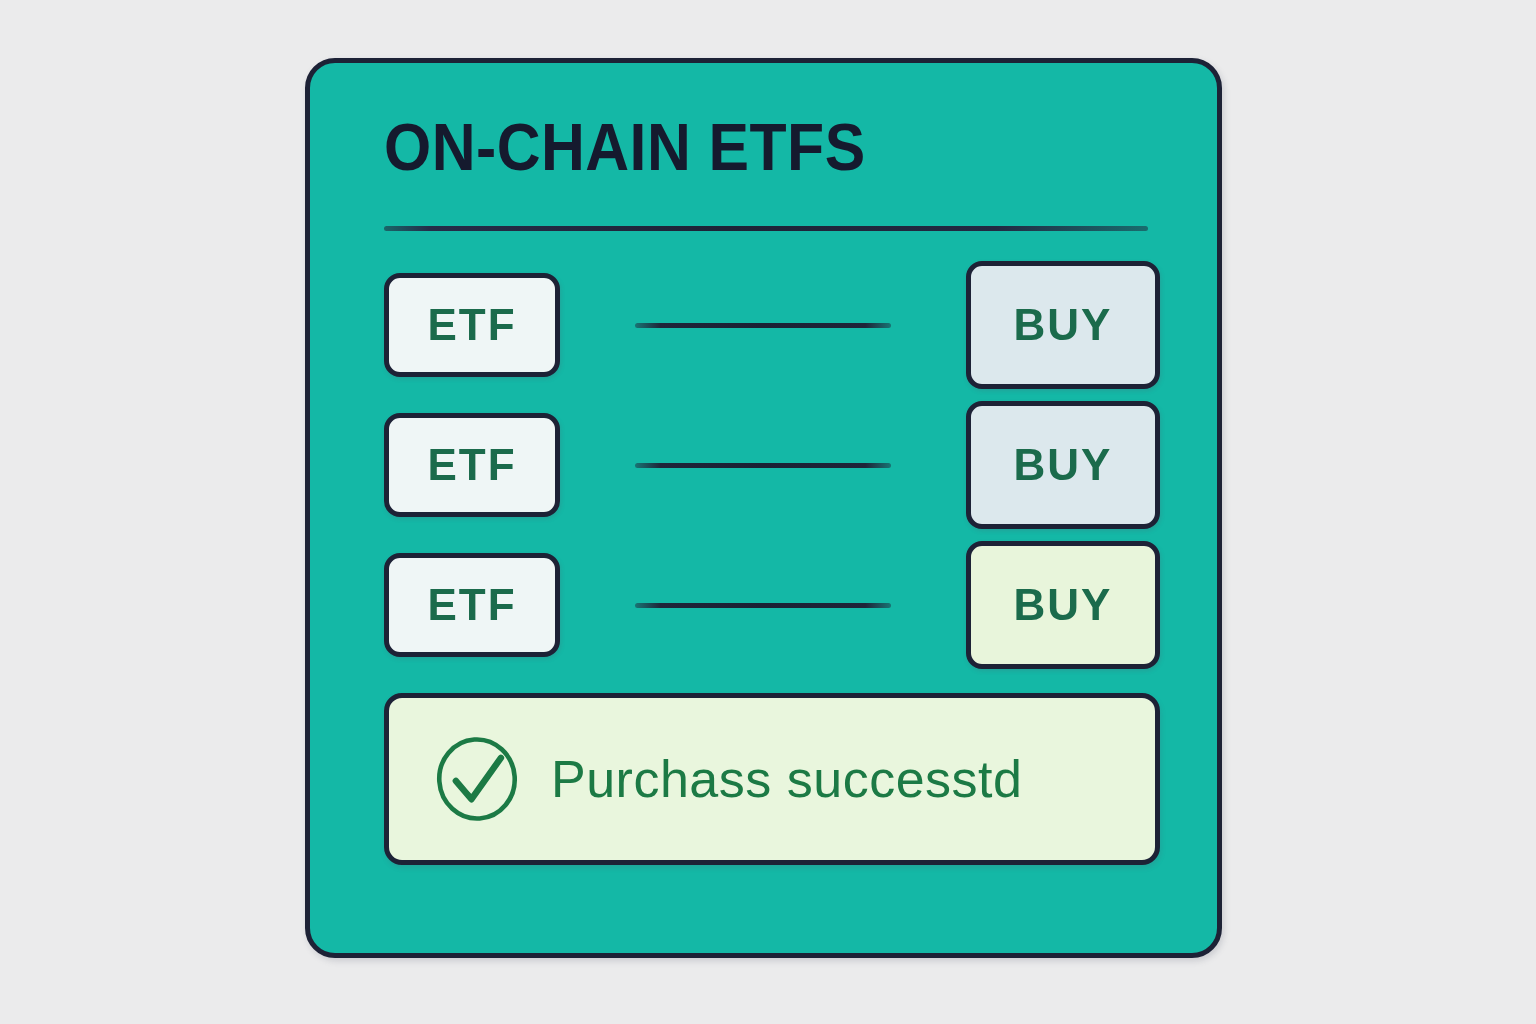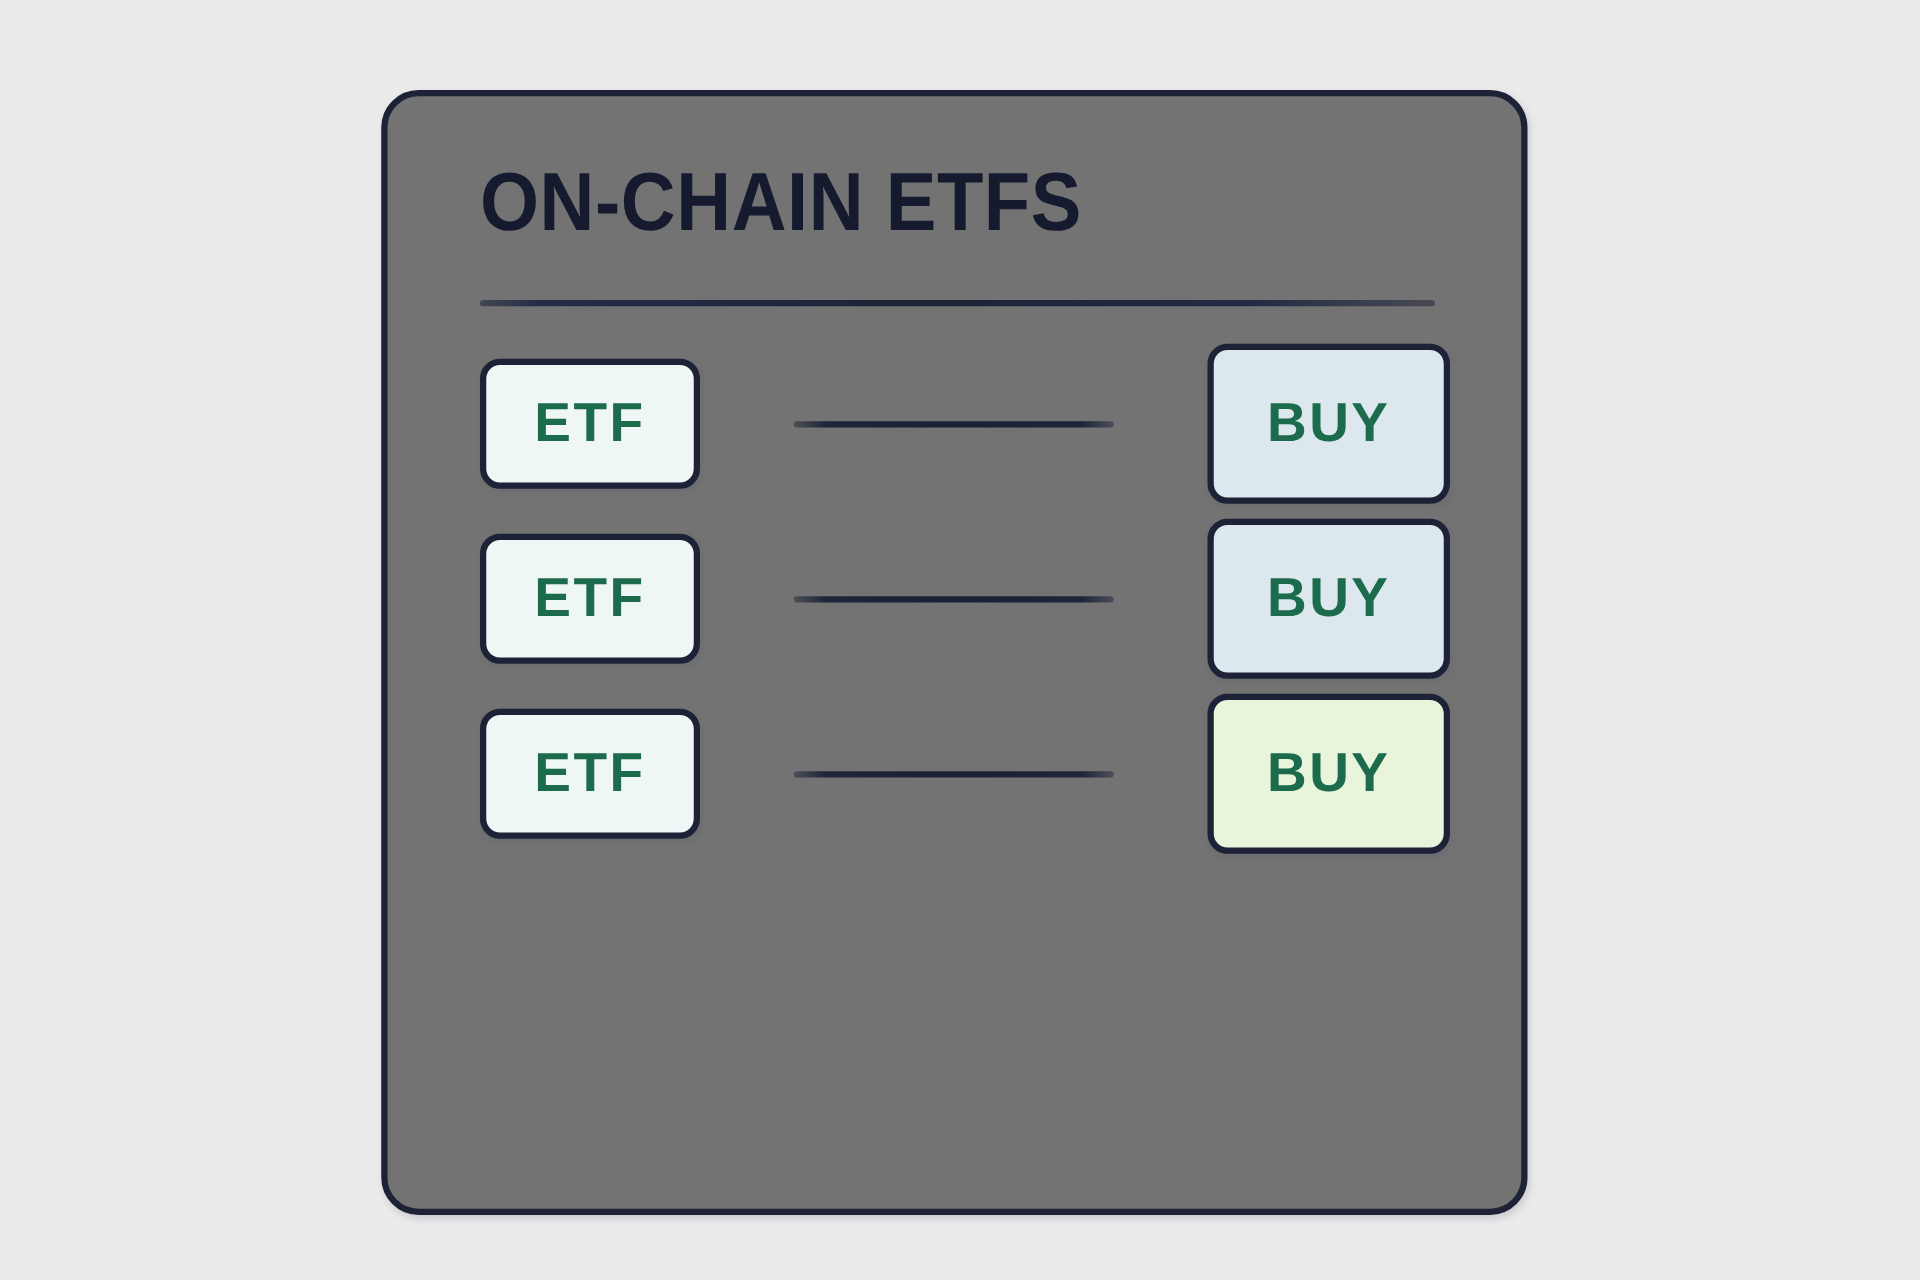--- a/index.html
+++ b/index.html
@@ -13,24 +13,24 @@
     background: #ebebec;
     font-family: "Liberation Sans", sans-serif;
     overflow: hidden;
     position: relative;
   }
 
   
   #app-card {
     position: absolute;
     left: 305px;
-    top: 72px;
+    top: 58px;
     width: 917px;
     height: 900px;
-    background: #737373;
+    background: #14b8a6;
     border: 5px solid #1d2236;
     border-radius: 30px;
     box-sizing: border-box;
     box-shadow: 2px 3px 6px rgba(90,95,115,0.22);
   }
 
   
   #page-title {
     position: absolute;
     left: 74px;
@@ -193,14 +193,22 @@
       <span>ETF</span>
     </div>
     <div class="connector-wrap">
       <div class="connector-line"></div>
     </div>
     <div class="pill buy-pill state-success">
       <span>BUY</span>
     </div>
   </div>
 
+  <div id="status-banner">
+    <svg id="status-check-icon" viewBox="0 0 100 100">
+      <ellipse cx="50" cy="50" rx="41" ry="43" fill="none" stroke="#1c7a45" stroke-width="5" stroke-linecap="round" transform="rotate(-4 50 50)"></ellipse>
+      <path d="M27 52 L44 72 L76 27" fill="none" stroke="#1c7a45" stroke-width="7" stroke-linecap="round" stroke-linejoin="round"></path>
+      <path d="M29 55 L45 69 L70 34" fill="none" stroke="#1c7a45" stroke-width="3" stroke-linecap="round" stroke-linejoin="round" opacity="0.6"></path>
+    </svg>
+    <span id="status-text">Purchass successtd</span>
+  </div>
 
 </div>
 
 </body></html>

